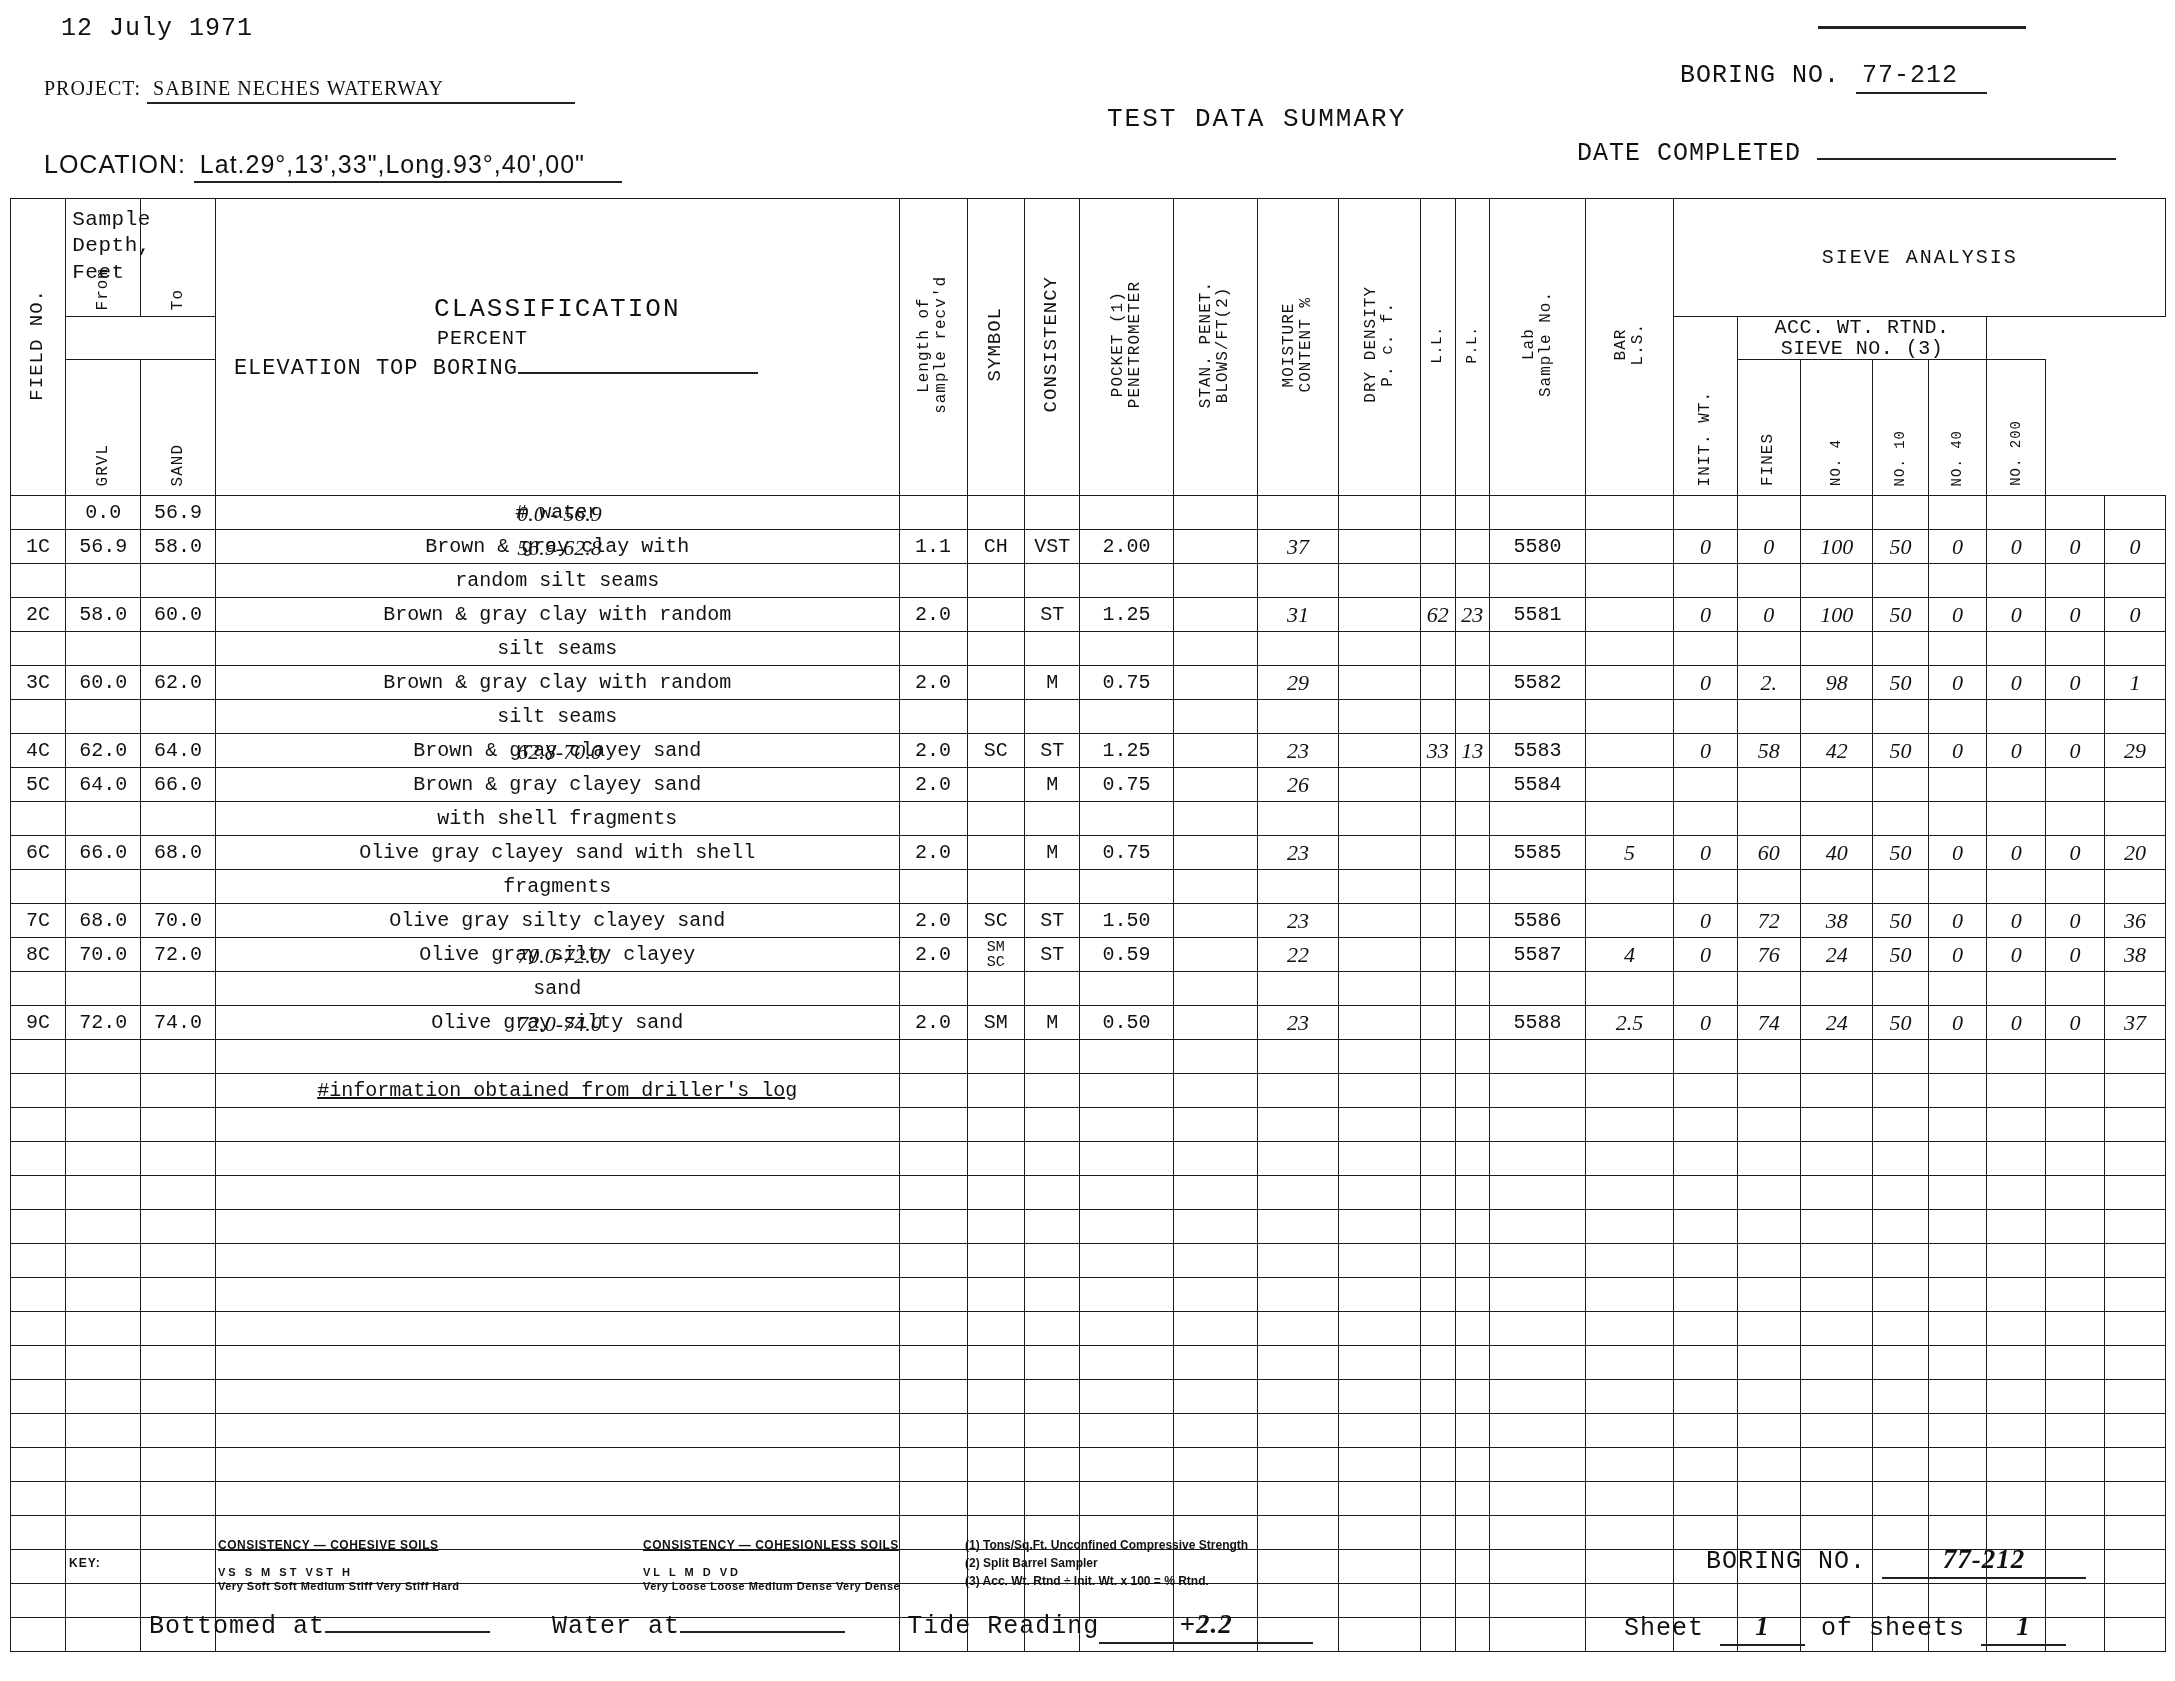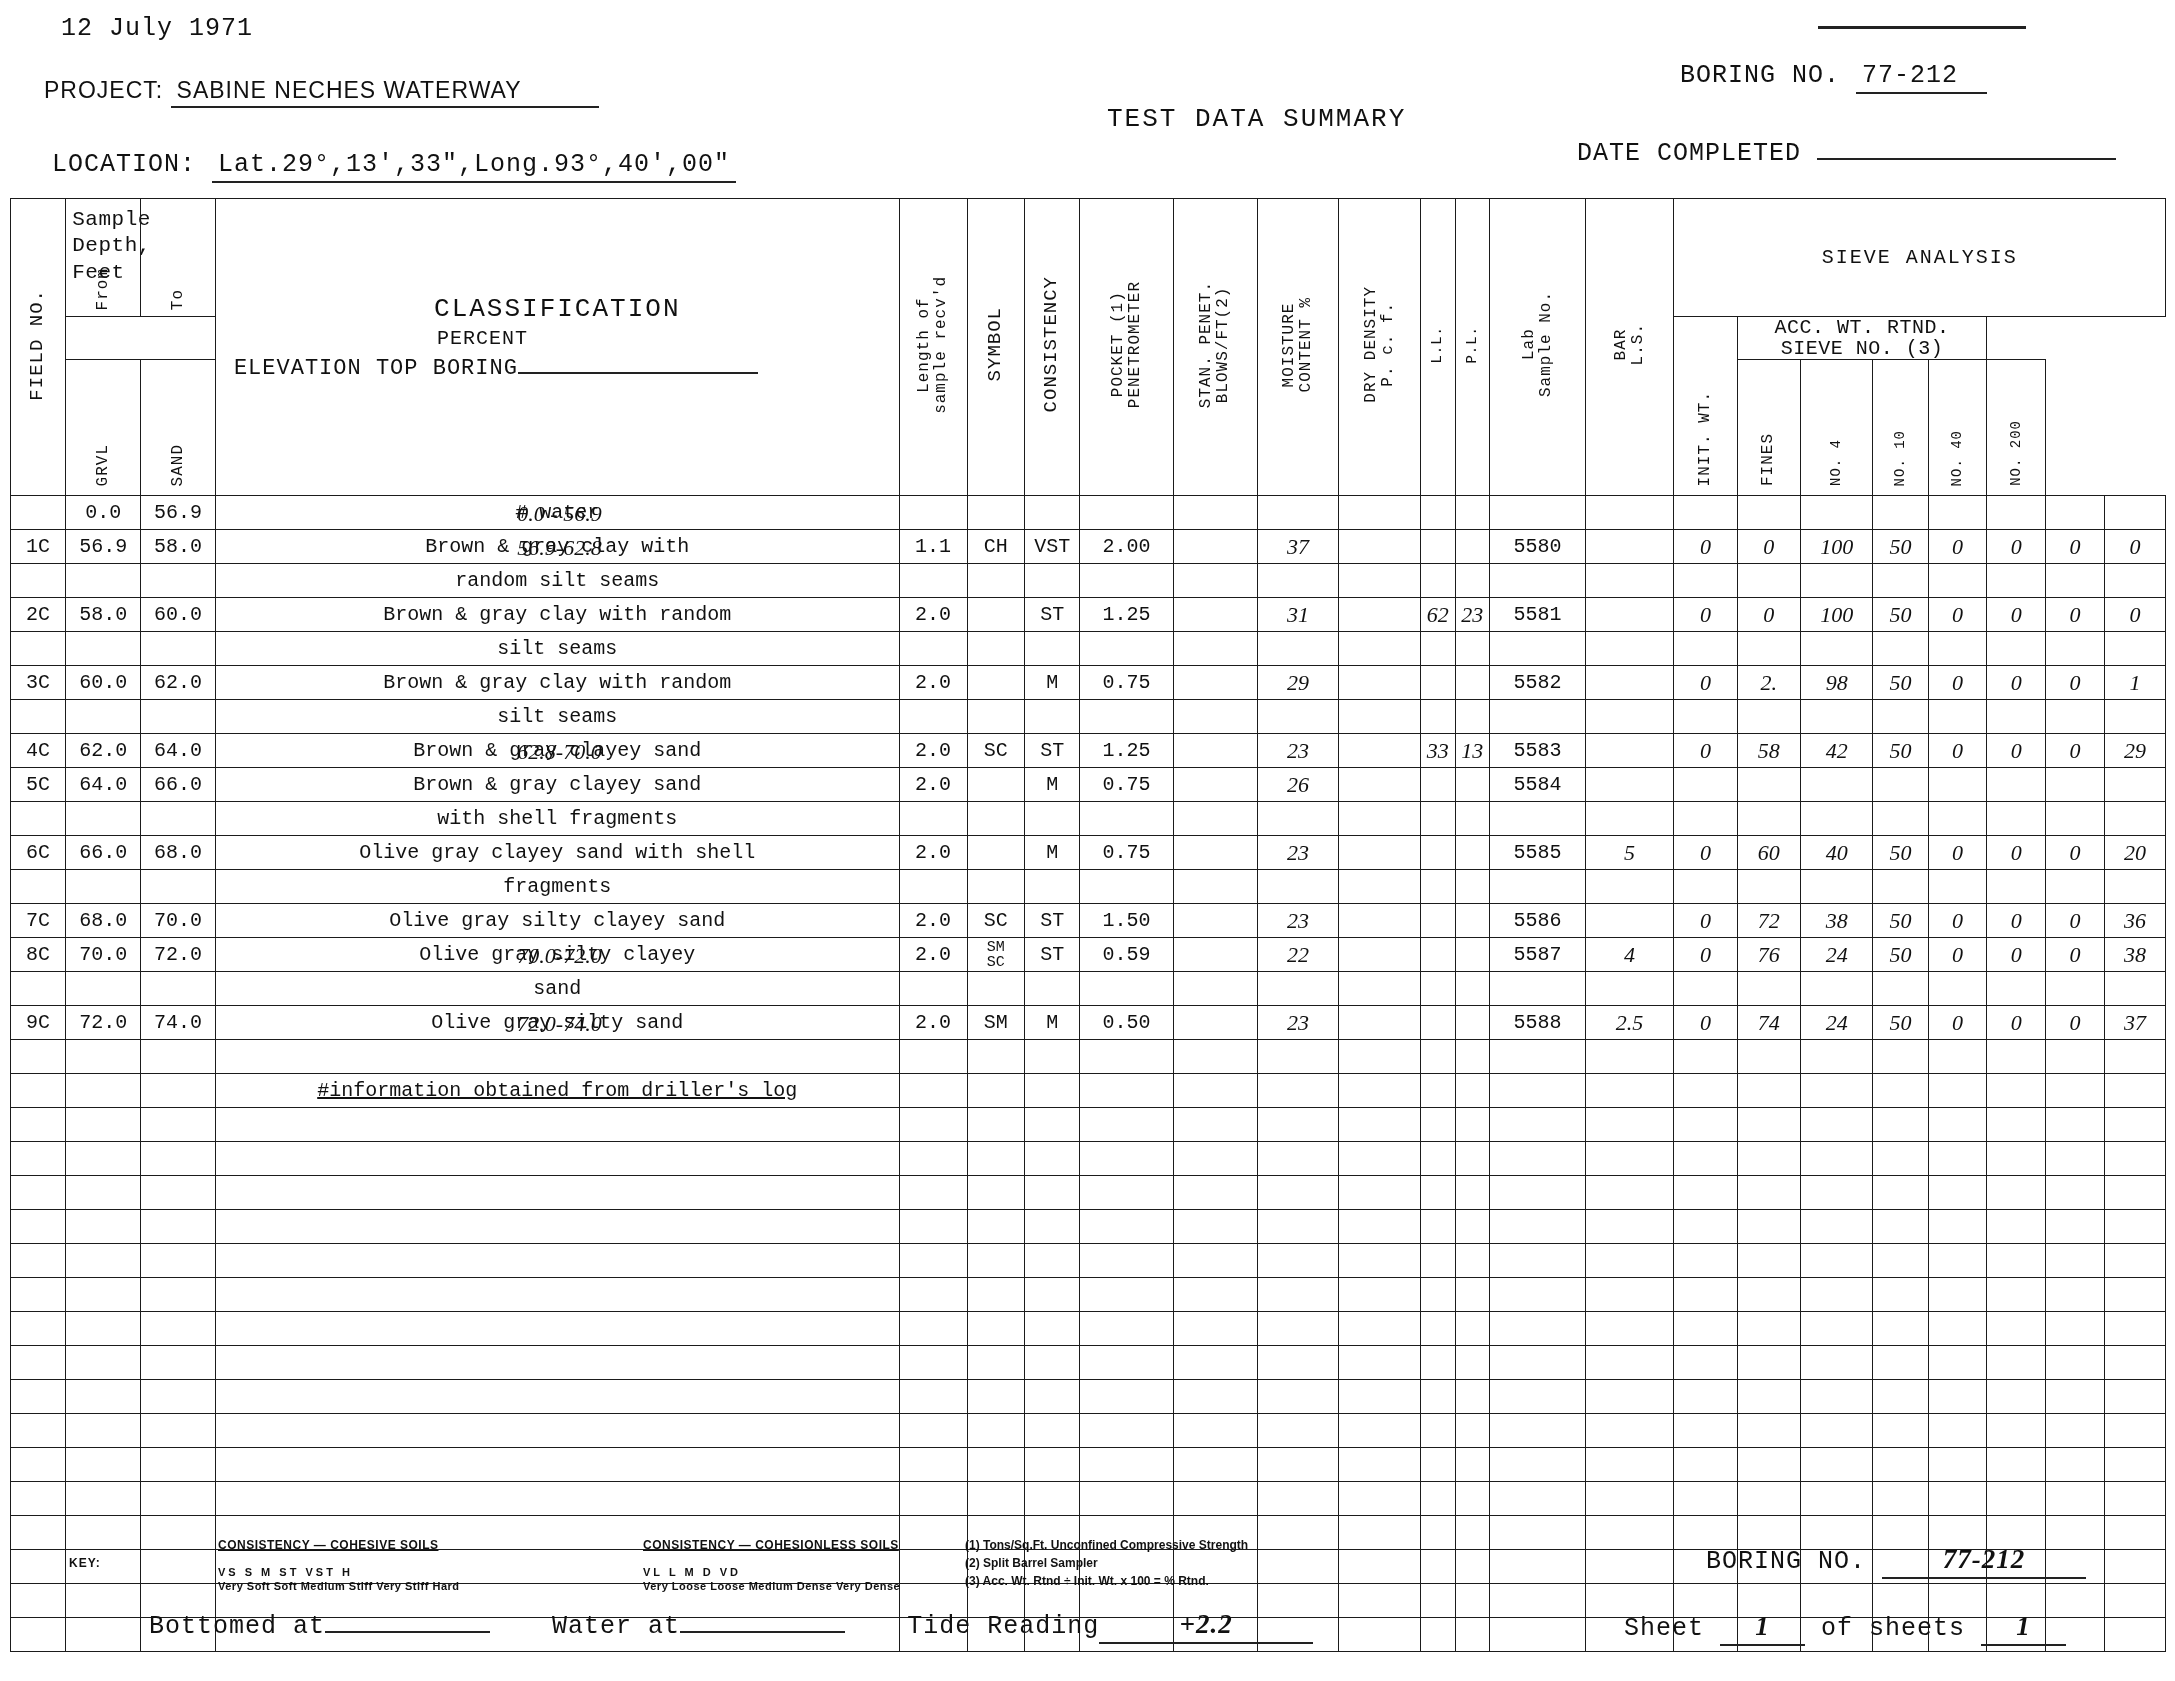--- a/index.html
+++ b/index.html
@@ -32,31 +32,30 @@
   .hdr-date {
     position: absolute;
     left: 61px; top: 14px;
     font-size: 25px;
     letter-spacing: 1px;
     font-family: "Liberation Mono", monospace;
   }
   .hdr-project {
     position: absolute;
     left: 44px; top: 77px;
-    font-size: 23px;
+    font-size: 20px;
     letter-spacing: 1px;
-    font-family: Liberation Sans, sans-serif;
+    font-family: Liberation Serif, serif;
   }
   .hdr-location {
     position: absolute;
     left: 44px; top: 150px;
     font-size: 25px;
     letter-spacing: 1px;
-    font-family: Liberation Mono, monospace;
-    margin-left: 8px;
+    font-family: Liberation Sans, sans-serif;
   }
   .ul {
     display: inline-block;
     border-bottom: 2px solid #222;
     padding: 0 6px 2px 6px;
     min-width: 59px;
   }
   .hdr-title {
     position: absolute;
     left: 1107px; top: 104px;

